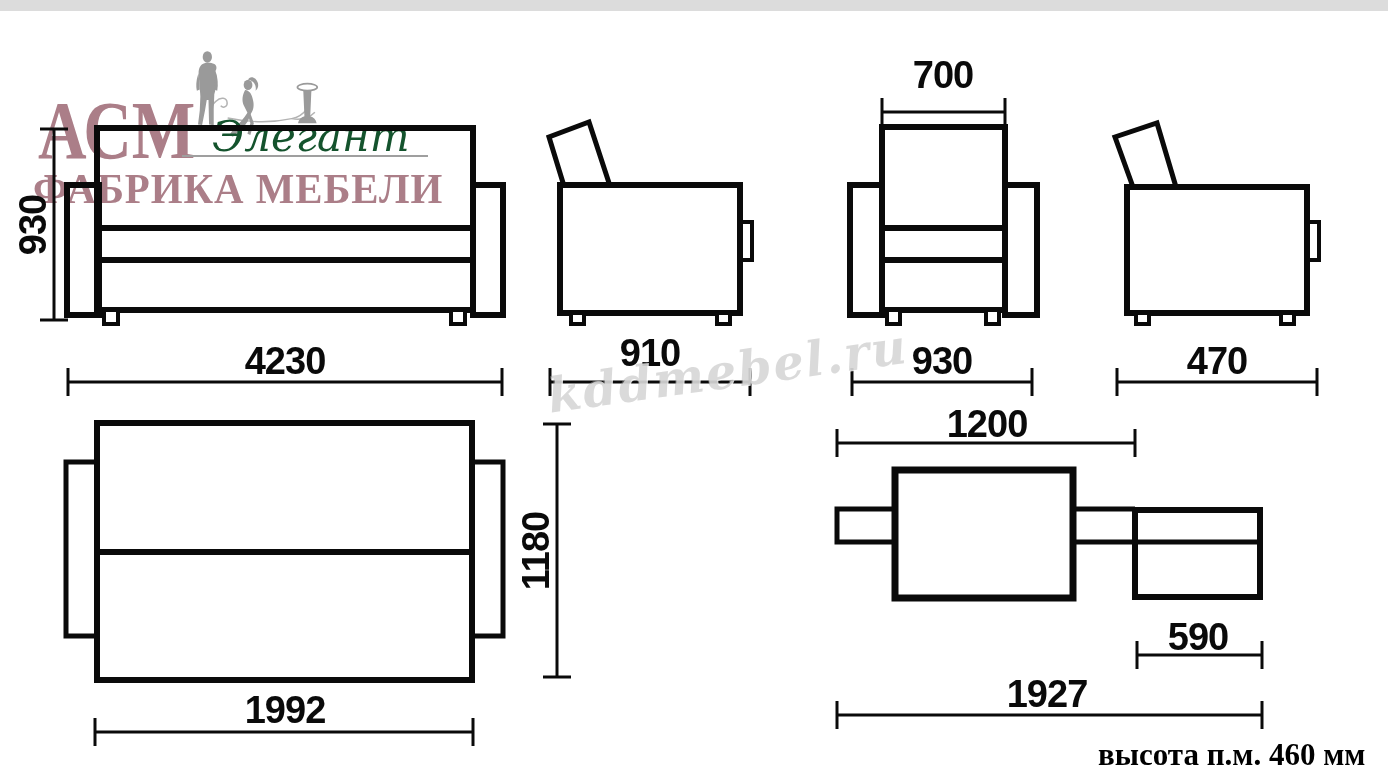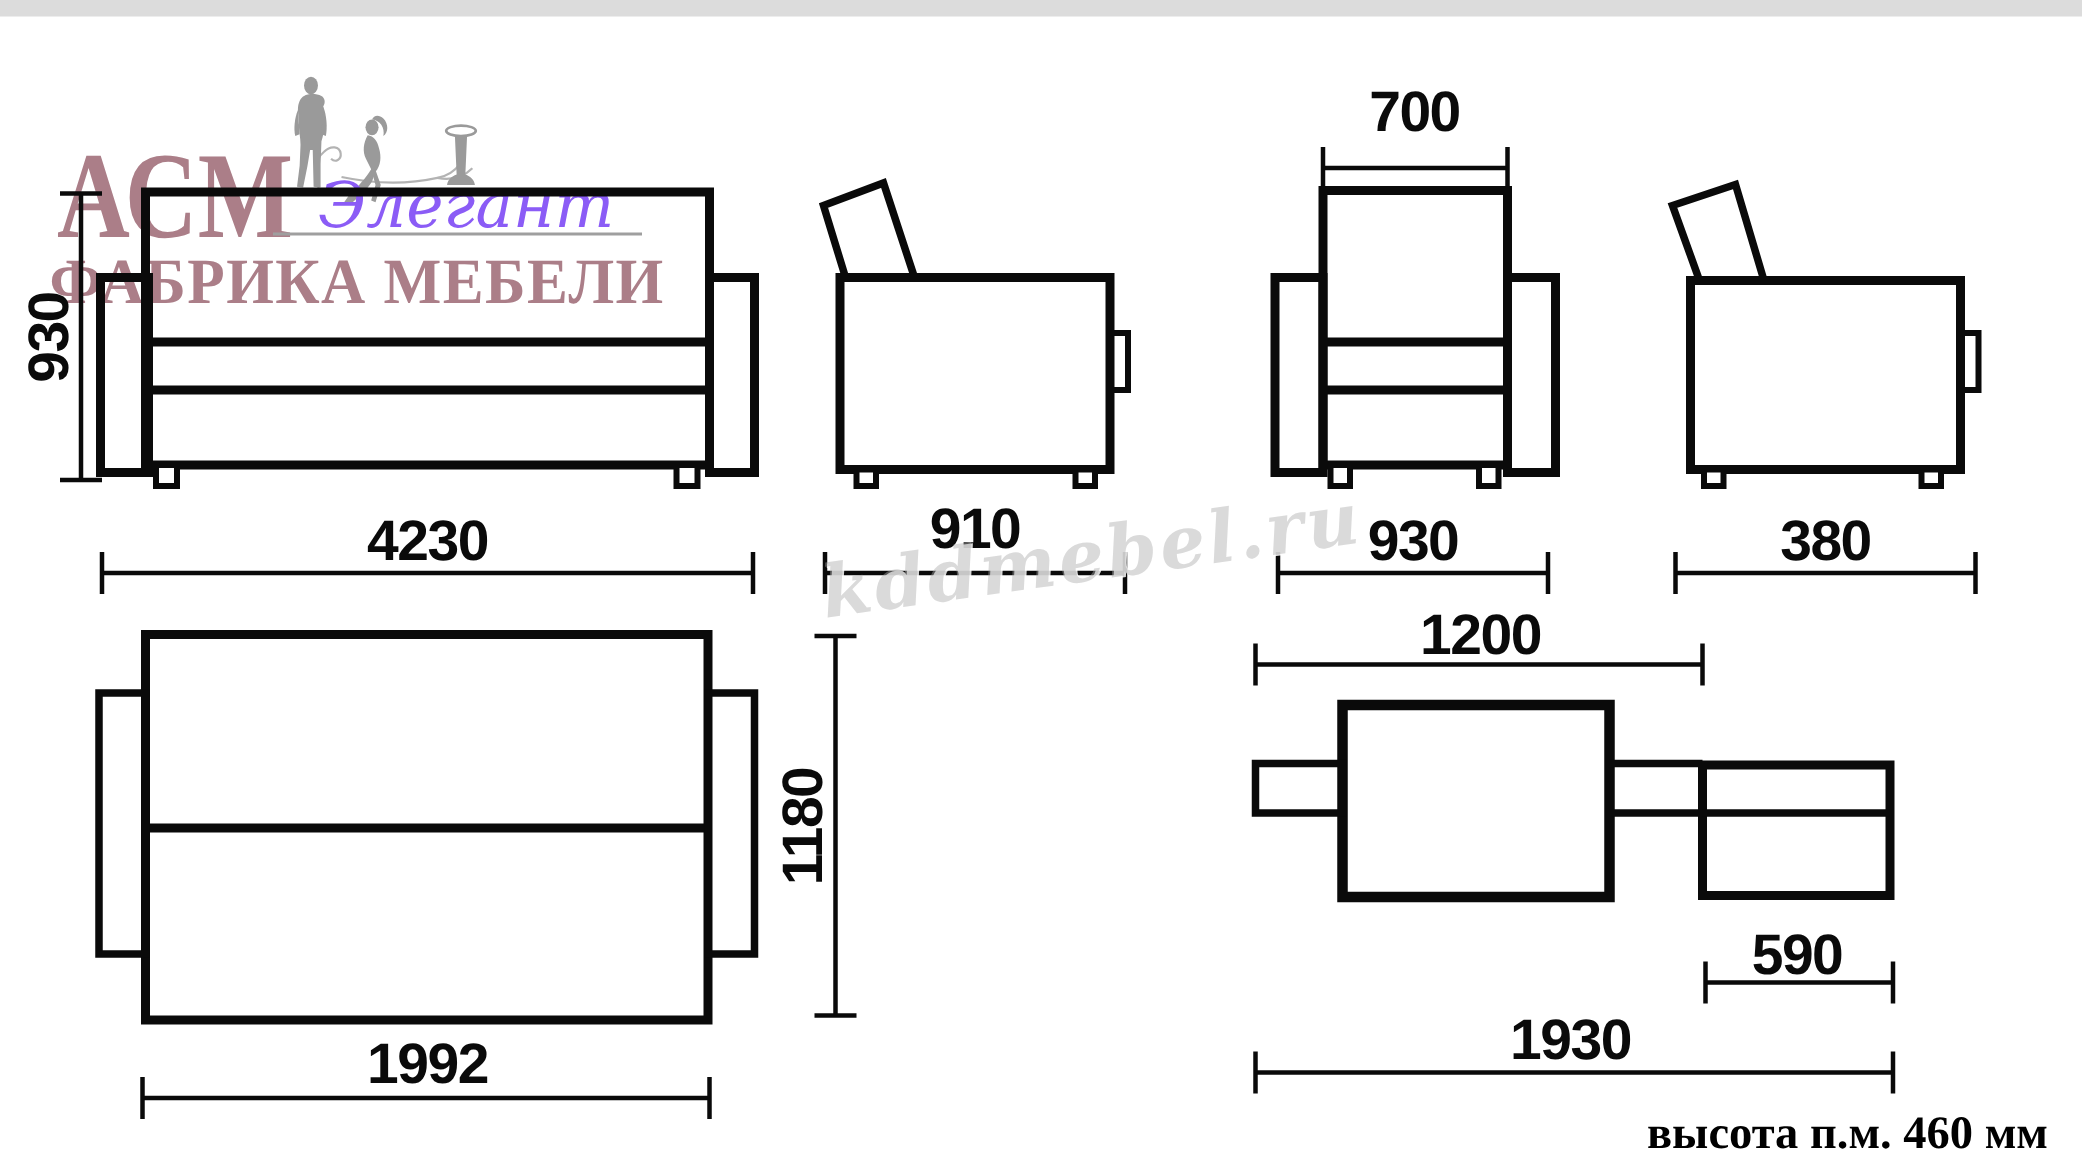--- a/index.html
+++ b/index.html
@@ -7,21 +7,21 @@
           font-family:"Liberation Sans",sans-serif}
   .topbar{position:absolute;left:0;top:0;width:1388px;height:11px;background:#dcdcdc}
   svg.draw{position:absolute;left:0;top:0;z-index:3}
   
   .logo-layer{position:absolute;left:0;top:0;z-index:2}
   .brand{position:absolute;left:38px;top:90px;font:bold 82px/1 "Liberation Serif",serif;
          color:#ab7e88;transform:scaleX(.82);transform-origin:left top;letter-spacing:0}
   .subtitle{position:absolute;left:33px;top:167px;font:bold 43px/1 "Liberation Serif",serif;
             color:#ab7e88;transform:scaleX(.95);transform-origin:left top;letter-spacing:1px;white-space:nowrap}
   .script{position:absolute;left:212px;top:116px;font:italic 42px/1 "DejaVu Serif",serif;
-          color:#8b5cf6;z-index:2;white-space:nowrap}
+          color:#14532d;z-index:2;white-space:nowrap}
   .underline{position:absolute;left:182px;top:155px;width:246px;height:2px;background:#9f9f9f}
   .logo-figures{position:absolute;left:180px;top:20px}
   
   .dim-label{position:absolute;z-index:4;transform:translate(-50%,-50%);
              font:bold 38px/1 "Liberation Sans",sans-serif;color:#0a0a0a;
              letter-spacing:-1px;white-space:nowrap}
   .dim-label.rot{transform:translate(-50%,-50%) rotate(-90deg)}
   
   .watermark{position:absolute;left:548px;top:372px;z-index:5;
              font:italic bold 48px/1 "DejaVu Serif",serif;color:rgba(172,172,172,.45);
@@ -184,23 +184,23 @@
         <line x1="1262" y1="701" x2="1262" y2="729"></line>
       </g>
     </g>
   </svg>
 
   <div class="dim-label rot" style="left:33px;top:225px">930</div>
   <div class="dim-label" style="left:285px;top:361px">4230</div>
   <div class="dim-label" style="left:650px;top:353px">910</div>
   <div class="dim-label" style="left:943px;top:75px">700</div>
   <div class="dim-label" style="left:942px;top:361px">930</div>
-  <div class="dim-label" style="left:1217px;top:361px">380</div>
+  <div class="dim-label" style="left:1217px;top:361px">470</div>
   <div class="dim-label rot" style="left:536px;top:551px">1180</div>
   <div class="dim-label" style="left:285px;top:710px">1992</div>
   <div class="dim-label" style="left:987px;top:424px">1200</div>
   <div class="dim-label" style="left:1198px;top:637px">590</div>
-  <div class="dim-label" style="left:1047px;top:694px">1930</div>
+  <div class="dim-label" style="left:1047px;top:694px">1927</div>
 
   <div class="watermark">kddmebel.ru</div>
   <div class="note">высота п.м. 460 мм</div>
 
 </div>
 
 </body></html>

